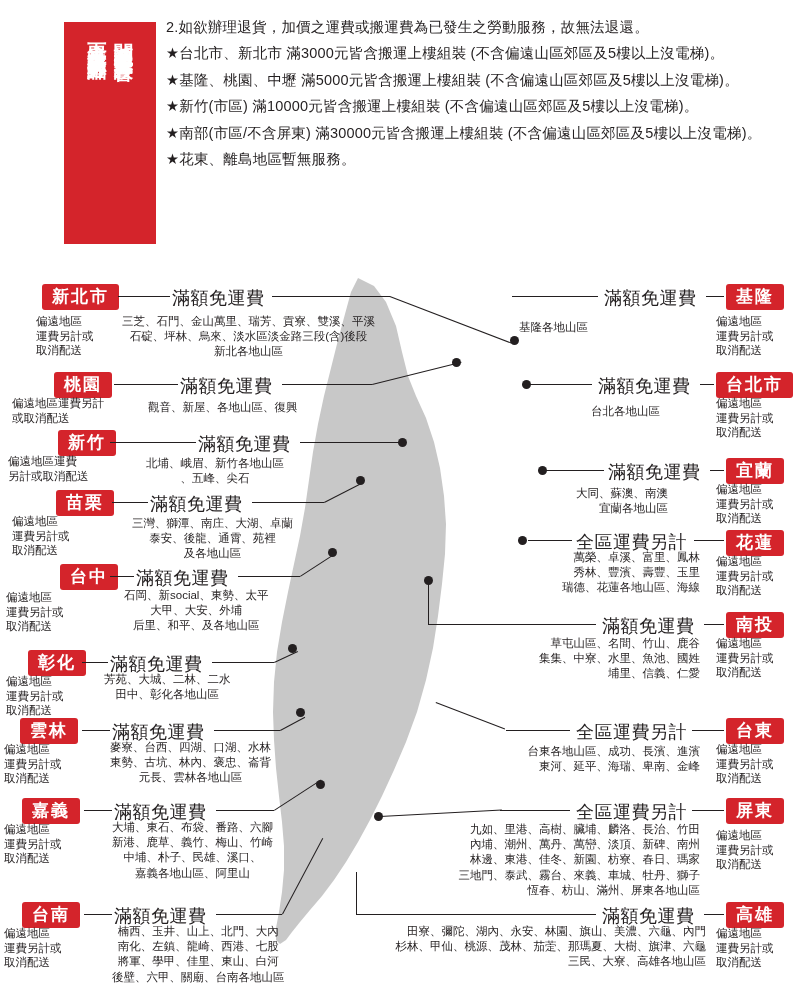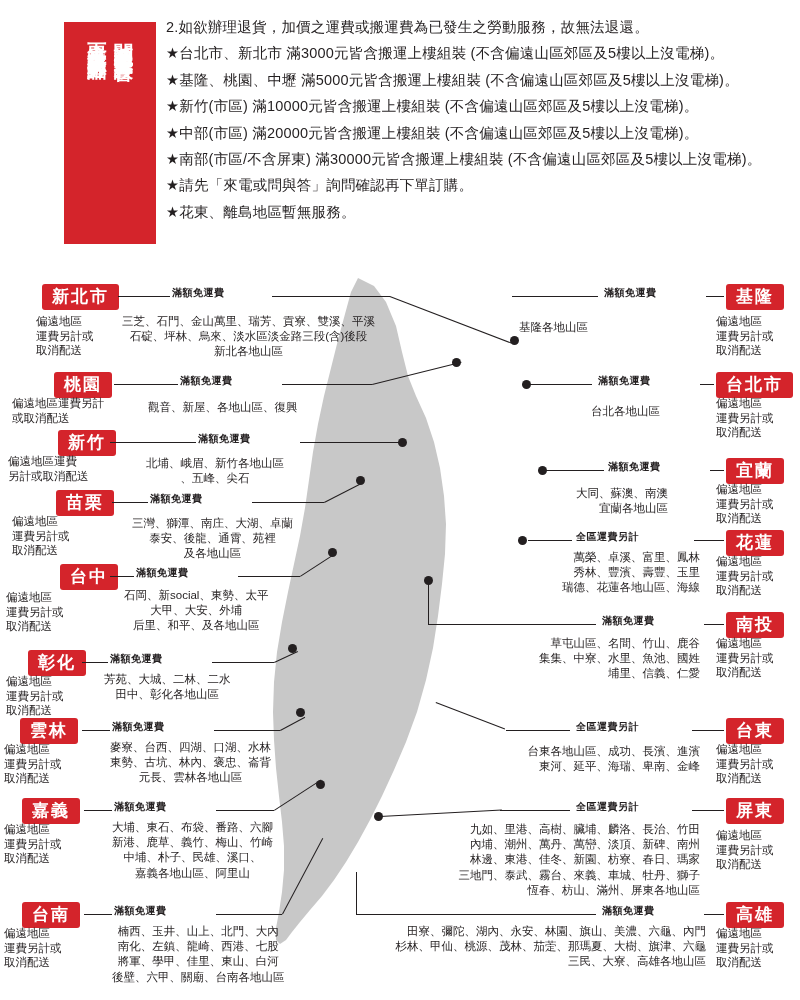--- a/index.html
+++ b/index.html
@@ -47,21 +47,21 @@
     position:absolute;
     background:#d4242b; color:#fff; font-weight:bold;
     font-size:17px; letter-spacing:2px;
     border-radius:3px;
     padding:2px 10px 3px 10px;
     white-space:nowrap;
     line-height:1.25;
   }
   .free-title {
     position:absolute;
-    font-size:10px; font-weight:bold; color:#231f20; white-space:nowrap;
+    font-size:18px; font-weight:normal; color:#231f20; white-space:nowrap;
     letter-spacing:0.5px;
   }
   .note {
     position:absolute;
     font-size:11.5px; line-height:14.6px; color:#231f20; white-space:nowrap;
   }
   .towns {
     position:absolute;
     font-size:11.5px; line-height:15.2px; color:#231f20; white-space:nowrap;
   }
@@ -87,23 +87,21 @@
 <div id="notice">
   <div id="notice-badge">
     <span class="vcol">閱讀避免造成雙方誤會</span>
     <span class="vcol">下單訂購前請務必詳細</span>
   </div>
   <div id="notice-lines">
     <div class="nl">2.如欲辦理退貨，加價之運費或搬運費為已發生之勞動服務，故無法退還。</div>
     <div class="nl">★台北市、新北市 滿3000元皆含搬運上樓組裝 (不含偏遠山區郊區及5樓以上沒電梯)。</div>
     <div class="nl">★基隆、桃園、中壢 滿5000元皆含搬運上樓組裝 (不含偏遠山區郊區及5樓以上沒電梯)。</div>
     <div class="nl">★新竹(市區) 滿10000元皆含搬運上樓組裝 (不含偏遠山區郊區及5樓以上沒電梯)。</div>
-    <div class="nl">★中部(市區) 滿20000元皆含搬運上樓組裝 (不含偏遠山區郊區及5樓以上沒電梯)。</div>
     <div class="nl">★南部(市區/不含屏東) 滿30000元皆含搬運上樓組裝 (不含偏遠山區郊區及5樓以上沒電梯)。</div>
-    <div class="nl">★請先「來電或問與答」詢問確認再下單訂購。</div>
     <div class="nl">★花東、離島地區暫無服務。</div>
   </div>
 </div>
 
 <div id="map-wrap">
 
   <svg id="tw-map" viewBox="0 0 220 700">
     <path fill="#c8c8c8" d="
       M112,6 L128,14 L140,30 L150,54 L156,80 L162,104 L170,124 L180,146
       L188,170 L194,196 L198,224 L200,252 L199,282 L196,312 L192,344

